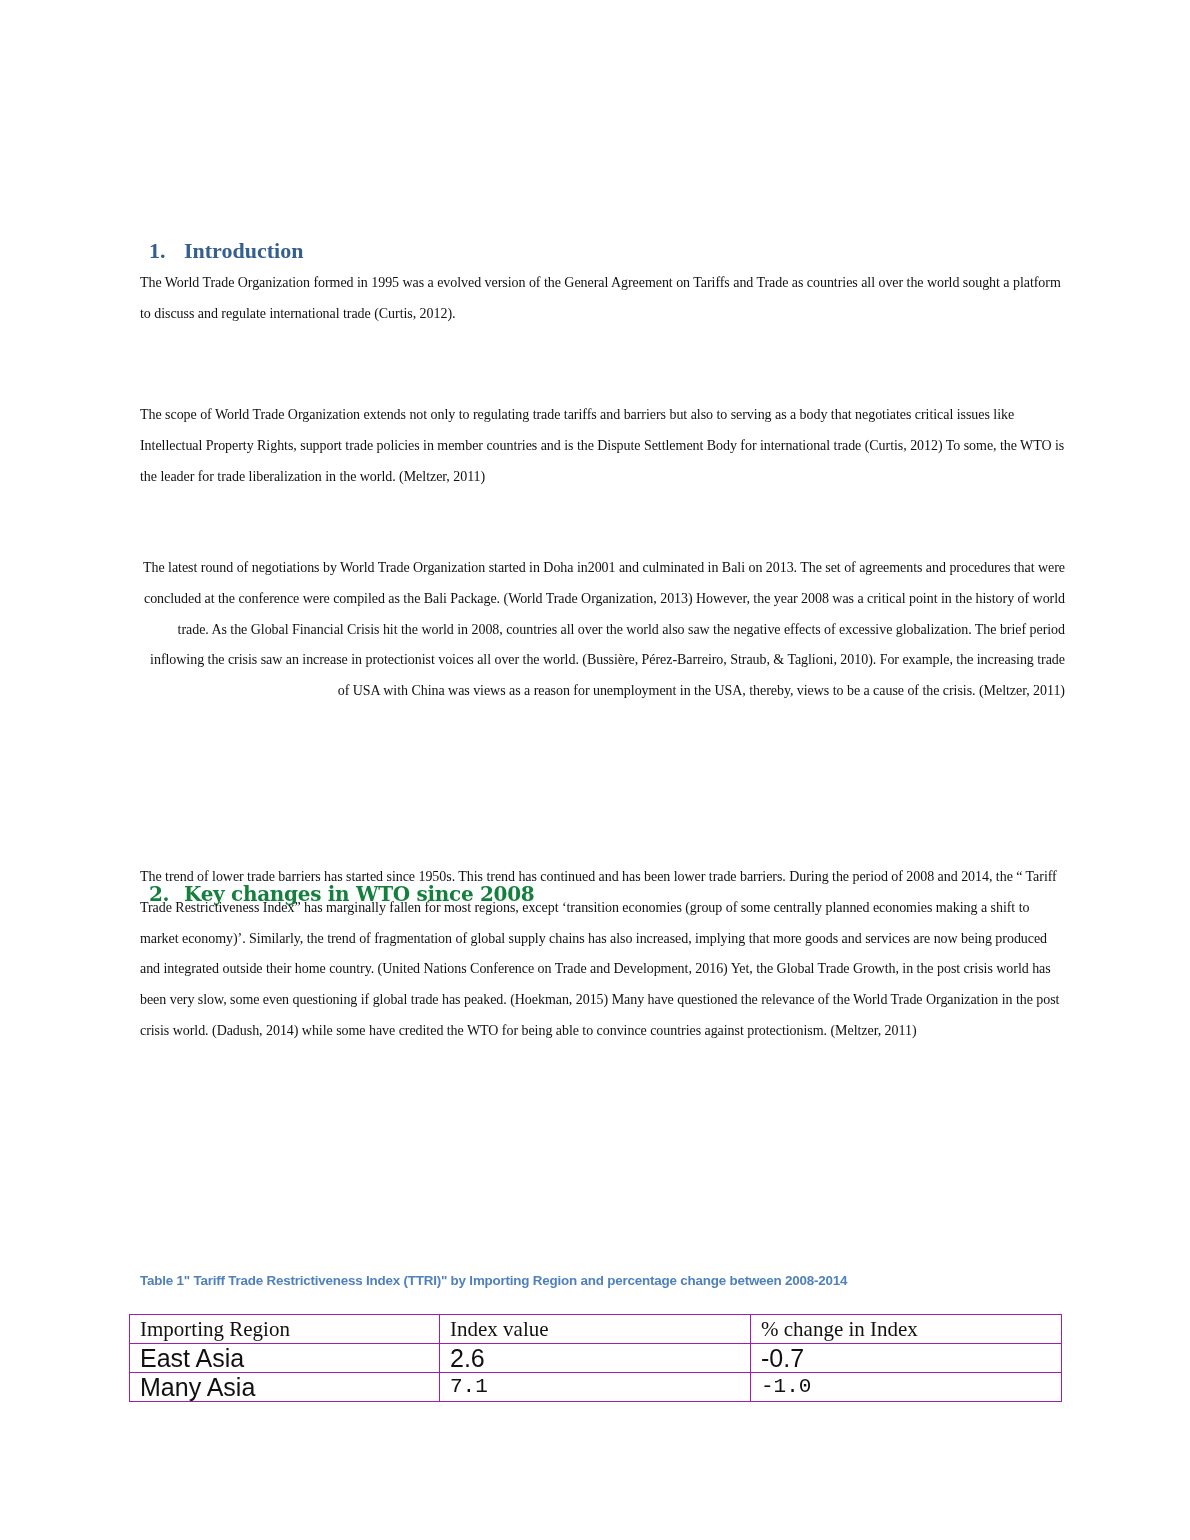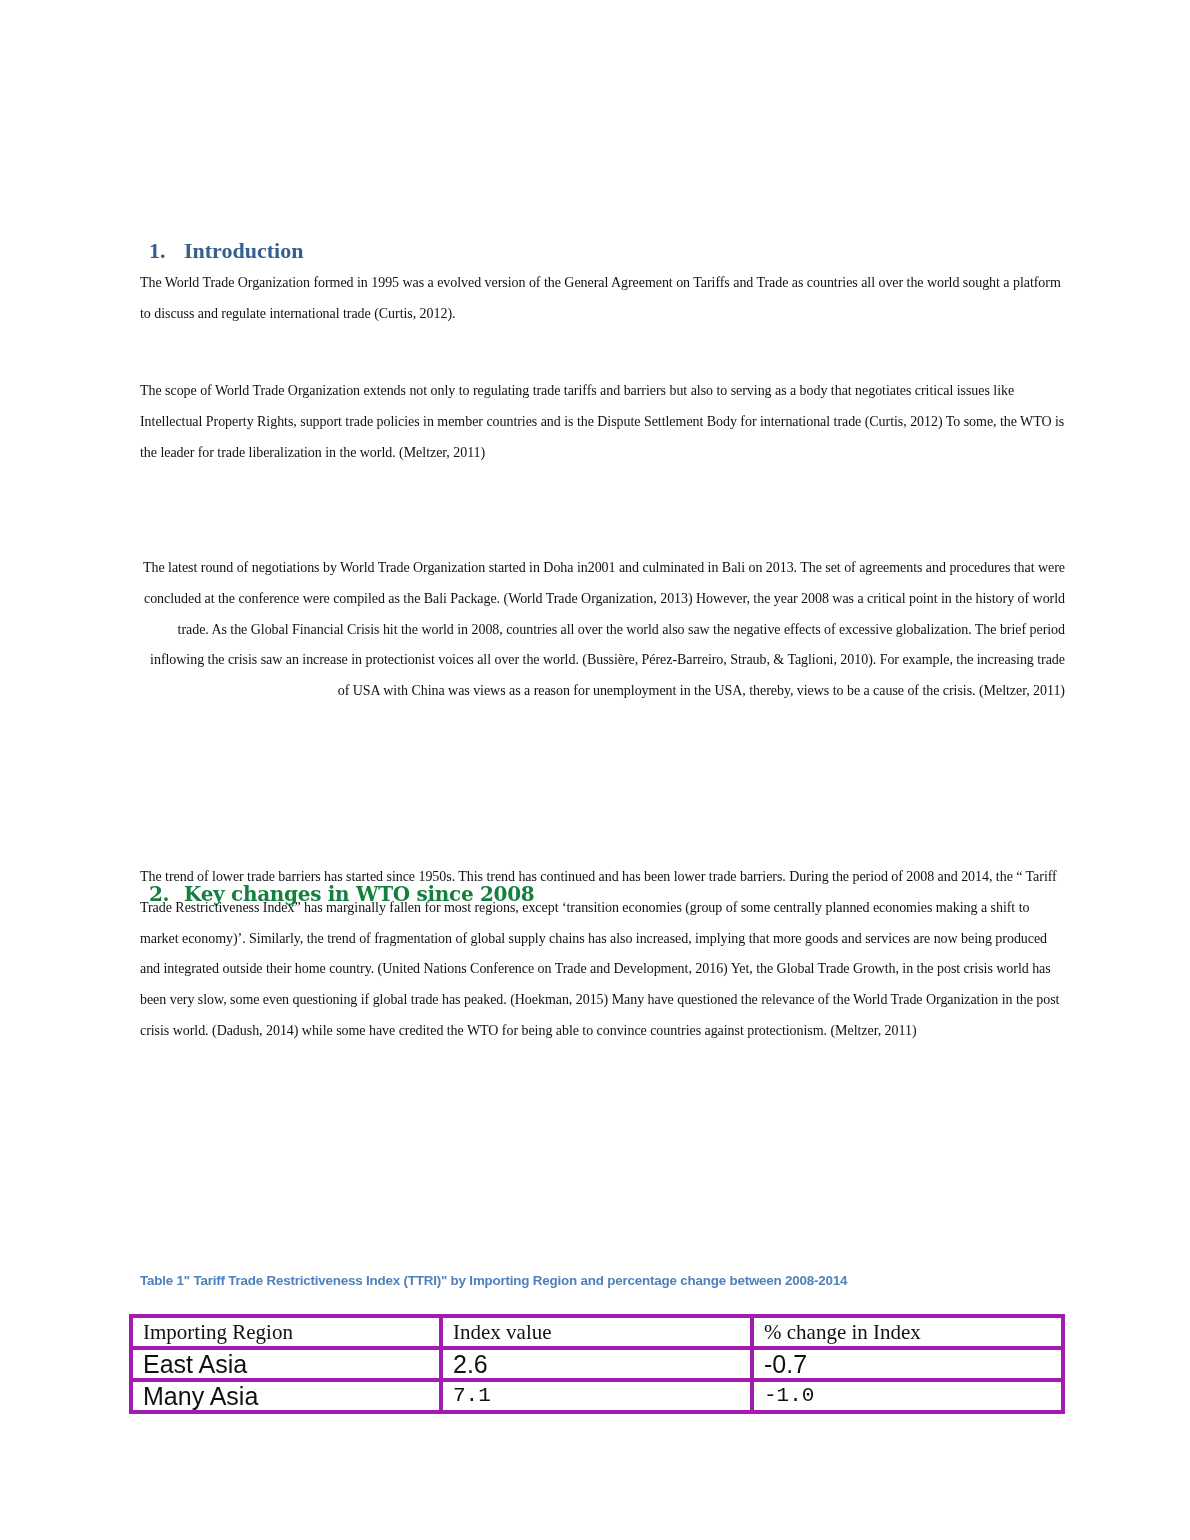--- a/index.html
+++ b/index.html
@@ -57,21 +57,21 @@
     .para {
       position: absolute;
       left: 140px;
       width: 925px;
       font-size: 14px;
       line-height: 30.8px;
       margin: 0;
       letter-spacing: -0.05px;
     }
     .p1 { top: 248px; }
-    .p2 { top: 356px; }
+    .p2 { top: 380px; }
     .p3 { top: 533px; text-align: right; }
     .p4 { top: 842px; }
     .caption {
       position: absolute;
       left: 140px;
       top: 1253px;
       font-family: "Liberation Sans", sans-serif;
       font-weight: bold;
       font-size: 13.4px;
       color: #4f81bd;
@@ -80,21 +80,21 @@
     }
     table.ttri {
       position: absolute;
       left: 129px;
       top: 1294px;
       width: 932px;
       border-collapse: collapse;
       table-layout: fixed;
     }
     table.ttri td, table.ttri th {
-      border: 4px solid #a21caf;
+      border: 1px solid #a21caf;
       padding: 0 10px;
       height: 28px;
       font-weight: normal;
       text-align: left;
       vertical-align: middle;
       font-size: 21px;
       line-height: 26px;
     }
     table.ttri th {
       font-family: "Liberation Serif", serif;

